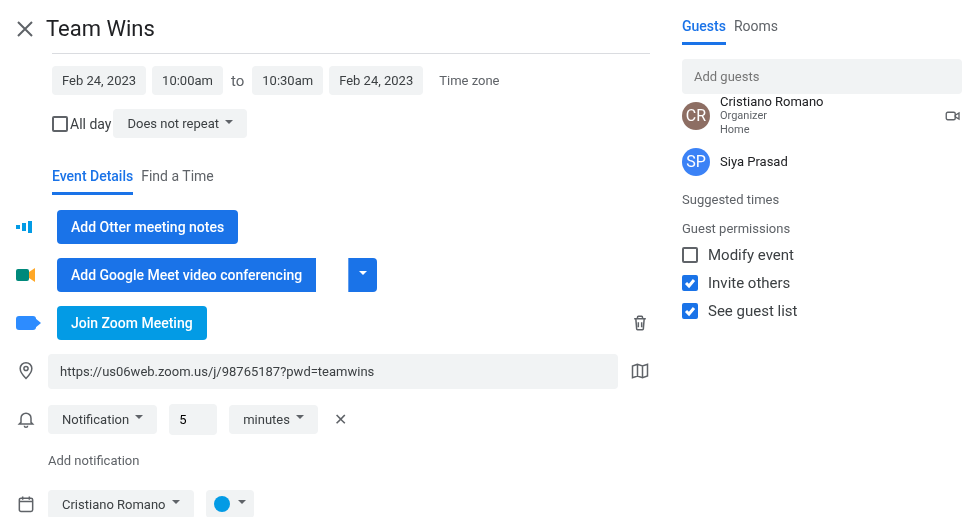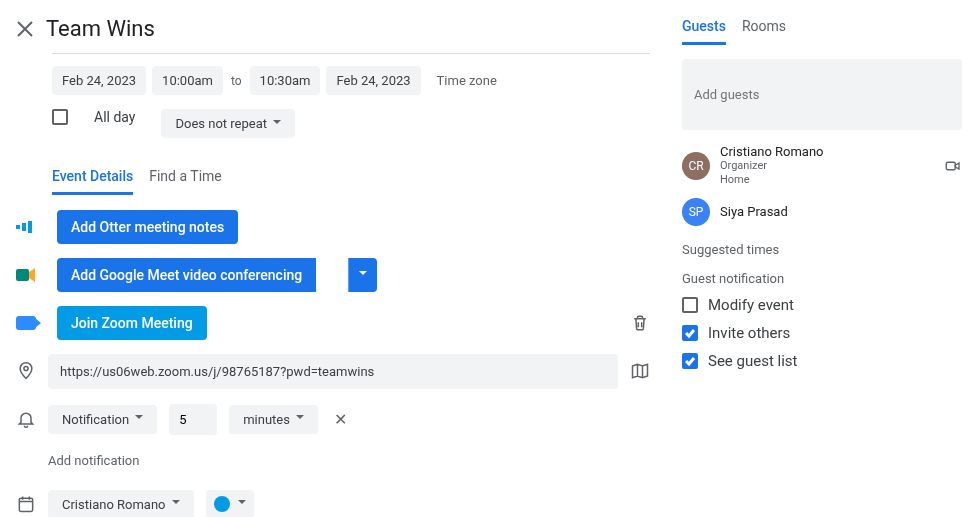--- a/index.html
+++ b/index.html
@@ -11,33 +11,33 @@
 .header-row { display: flex; align-items: center; gap: 12px; margin-bottom: 8px; }
 .close-icon { width: 18px; height: 18px; cursor: pointer; color: #5f6368; stroke: #5f6368; stroke-width: 2; fill: none; }
 .title-input { font-size: 22px; color: #202124; border: none; outline: none; flex: 1; padding: 4px 0; }
 .save-wrapper { margin-left: auto; }
 .save-btn { background: #1a73e8; color: #fff; border: none; border-radius: 4px; padding: 8px 22px; font-size: 14px; font-weight: 500; cursor: pointer; }
 
 .divider { border: none; border-top: 1px solid #dadce0; margin: 4px 0 12px 36px; }
 
 .date-row { display: flex; align-items: center; gap: 6px; margin-left: 36px; margin-bottom: 14px; }
 .chip { background: #f1f3f4; border-radius: 4px; padding: 7px 10px; font-size: 13px; cursor: pointer; }
-.to-text { font-size: 12px; color: #5f6368; padding: 0 2px; }
+.to-text { font-size: 15px; color: #5f6368; padding: 0 2px; }
 .timezone-link { font-size: 13px; color: #5f6368; margin-left: 10px; }
 
-.allday-row { display: flex; align-items: flex-start; gap: 26px; margin-left: 36px; margin-bottom: 24px; }
+.allday-row { display: flex; align-items: center; gap: 2px; margin-left: 36px; margin-bottom: 24px; }
 .checkbox { width: 16px; height: 16px; border: 2px solid #5f6368; border-radius: 2px; cursor: pointer; display: inline-flex; align-items: center; justify-content: center; }
 .checkbox.checked { background: #1a73e8; border-color: #1a73e8; }
 .checkbox.checked svg { display: block; }
 .checkbox svg { display: none; width: 12px; height: 12px; stroke: #fff; stroke-width: 3; fill: none; }
 .dropdown-chip { background: #f1f3f4; border-radius: 4px; padding: 7px 14px; font-size: 13px; cursor: pointer; display: inline-flex; align-items: center; gap: 6px; }
 .caret { width: 8px; height: 8px; }
 .caret::after { content: ""; display: block; border-left: 4px solid transparent; border-right: 4px solid transparent; border-top: 4px solid #5f6368; }
 
-.tabs { display: flex; gap: 16px; margin-left: 36px; margin-bottom: 14px; }
+.tabs { display: flex; gap: 8px; margin-left: 36px; margin-bottom: 14px; }
 .tab { font-size: 14px; padding: 6px 0 8px; cursor: pointer; color: #5f6368; }
 .tab.active { color: #1a73e8; border-bottom: 3px solid #1a73e8; font-weight: 500; }
 
 .row { display: flex; align-items: center; gap: 12px; margin-bottom: 12px; min-height: 36px; }
 .row-icon { width: 20px; height: 20px; display: flex; align-items: center; justify-content: center; color: #5f6368; flex-shrink: 0; }
 .row-icon svg { width: 20px; height: 20px; }
 .row-content { display: flex; align-items: center; gap: 8px; flex: 1; padding-left: 9px; }
 
 .btn-primary { background: #1a73e8; color: #fff; border: none; border-radius: 4px; padding: 9px 14px; font-size: 14px; cursor: pointer; font-weight: 500; }
 .btn-info { background: #039be5; color: #fff; border: none; border-radius: 4px; padding: 9px 14px; font-size: 14px; cursor: pointer; font-weight: 500; }
@@ -54,23 +54,23 @@
 .notif-input { background: #f1f3f4; border: none; border-radius: 4px; padding: 8px 10px; width: 48px; font-size: 13px; outline: none; text-align: left; }
 .remove-x { cursor: pointer; color: #5f6368; font-size: 16px; padding: 4px; }
 
 .add-notif { margin-left: 32px; color: #5f6368; font-size: 13px; cursor: pointer; padding: 4px 0; margin-bottom: 14px; }
 
 .color-dot { width: 16px; height: 16px; border-radius: 50%; background: #039be5; }
 .color-picker { background: #f1f3f4; border-radius: 4px; padding: 6px 8px; display: inline-flex; align-items: center; gap: 8px; cursor: pointer; }
 
 
 .sidebar .tabs { margin-left: 0; }
-.guest-input { width: 100%; background: #f1f3f4; border: none; border-radius: 4px; padding: 28px 12px; font-size: 13px; outline: none; margin-bottom: 14px; }
+.guest-input { width: 100%; background: #f1f3f4; border: none; border-radius: 4px; padding: 10px 12px; font-size: 13px; outline: none; }
 .guest-item { display: flex; align-items: center; gap: 10px; margin-bottom: 10px; }
-.avatar { width: 28px; height: 28px; border-radius: 50%; background: #ddd; flex-shrink: 0; overflow: hidden; display: flex; align-items: center; justify-content: center; font-size: 12px; color: #fff; }
+.avatar { width: 28px; height: 28px; border-radius: 50%; background: #ddd; flex-shrink: 0; overflow: hidden; display: flex; align-items: center; justify-content: center; font-size: 16px; color: #fff; }
 .avatar.a1 { background: #8d6e63; }
 .avatar.a2 { background: #3b82f6; }
 .guest-info { flex: 1; }
 .guest-name { font-size: 13px; color: #202124; }
 .guest-meta { font-size: 11px; color: #5f6368; line-height: 1.3; }
 .cam-icon { width: 18px; height: 18px; color: #5f6368; }
 
 .suggested { text-align: left; color: #5f6368; font-size: 13px; margin: 16px 0 14px; }
 .perm-title { font-size: 13px; color: #5f6368; margin-bottom: 10px; }
 .perm-row { display: flex; align-items: center; gap: 10px; margin-bottom: 10px; font-size: 15px; }
@@ -237,21 +237,21 @@
 
     <div class="guest-item">
       <div class="avatar a2">SP</div>
       <div class="guest-info">
         <div class="guest-name">Siya Prasad</div>
       </div>
     </div>
 
     <div class="suggested">Suggested times</div>
 
-    <div class="perm-title">Guest notification</div>
+    <div class="perm-title">Guest permissions</div>
     <div class="perm-row">
       <span class="checkbox"></span>
       <span>Modify event</span>
     </div>
     <div class="perm-row">
       <span class="checkbox checked">
           <svg viewBox="0 0 12 12">
             <path d="M2 6 L5 9 L10 3"></path>
           </svg>
         </span>

